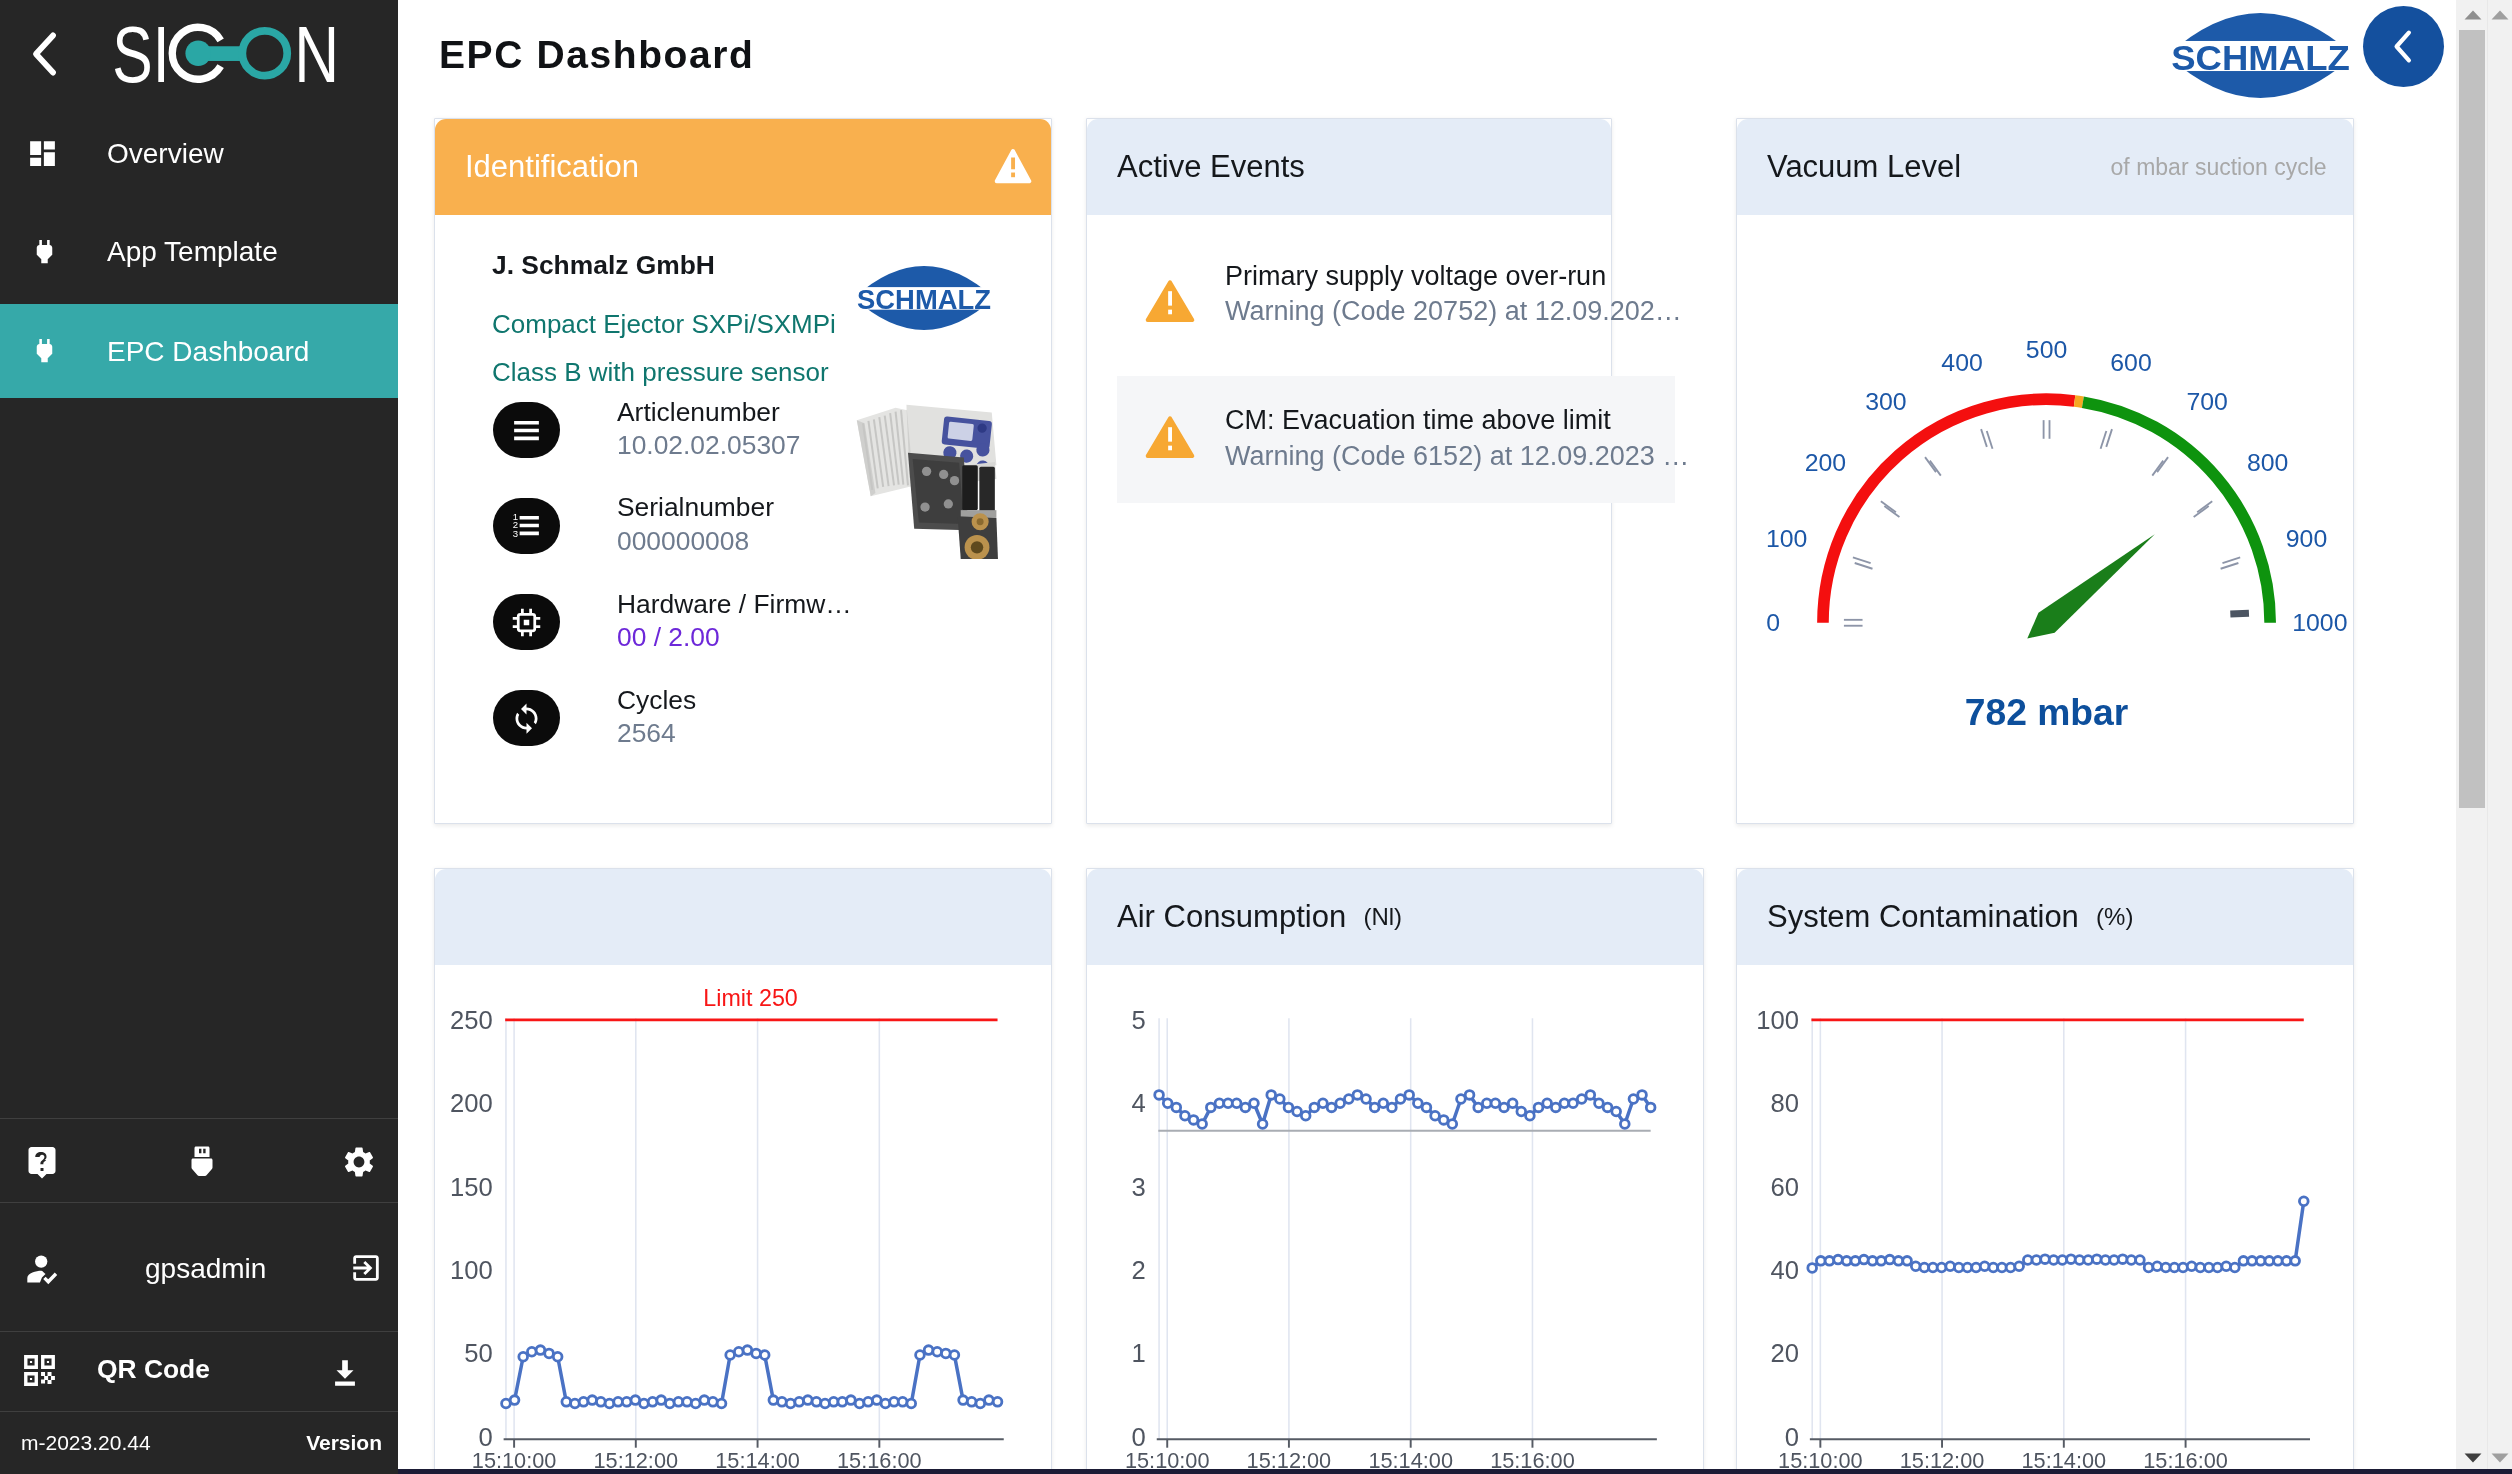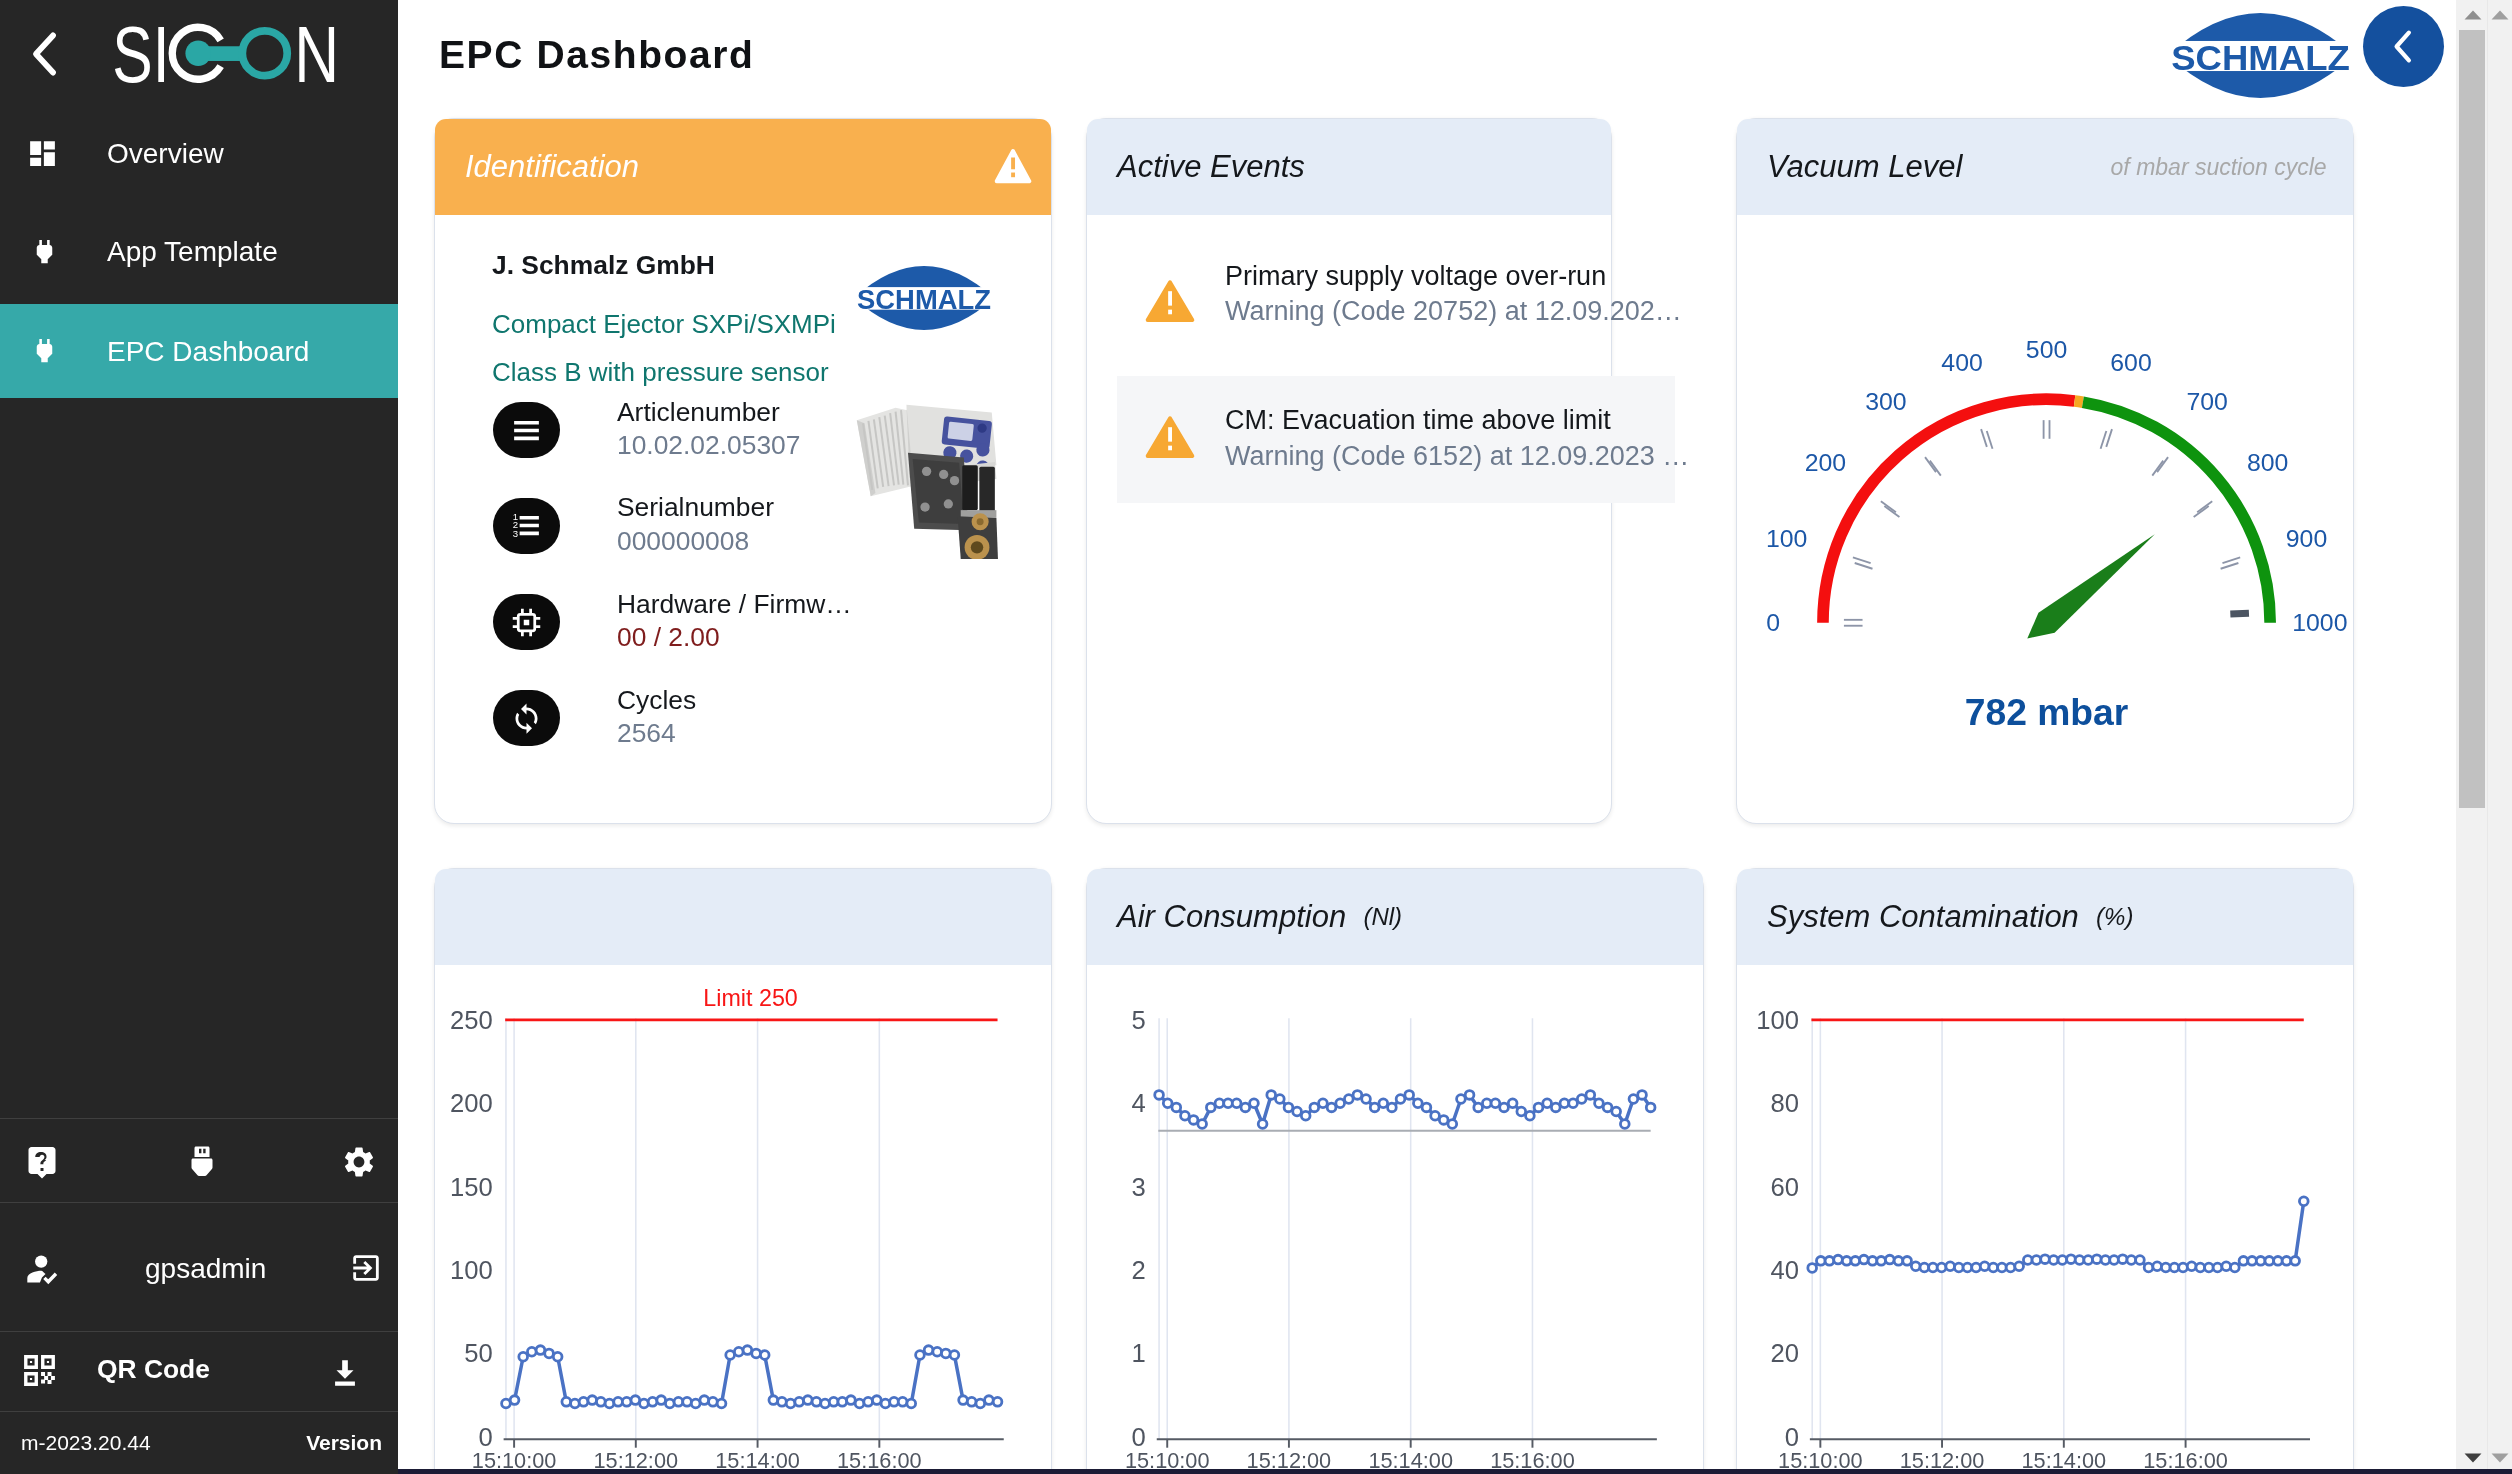--- a/index.html
+++ b/index.html
@@ -1,16 +1,16 @@
 <!DOCTYPE html>
 <html style="font-size:12.4px"><head><meta charset="utf-8"><style>
 * { margin:0; padding:0; box-sizing:border-box; }
 html,body { width:2512px; height:1475px; overflow:hidden; font-family:"Liberation Sans", sans-serif; background:#fff; }
 .abs { position:absolute; }
-.card { position:absolute; background:#fff; border:1.6px solid #dbe1eb; border-radius:20px; box-shadow:0 1.6px 4.7px rgba(0,0,0,.08);font-style:italic; }
+.card { position:absolute; background:#fff; border:1.6px solid #dbe1eb; border-radius:1px; box-shadow:0 1.6px 4.7px rgba(0,0,0,.08); }
 .chead { position:absolute; left:0; top:0; right:0; height:96px; border-radius:11px 11px 0 0; }
 .ctitle { position:absolute; left:30px; top:0; height:96px; display:flex; align-items:center; font-size:31px; color:#15181c; }
 </style></head>
 <body>
 
 <div class="abs" style="left:0;top:0;width:398px;height:1475px;background:#262626"></div>
 <svg class="abs" style="left:28px;top:29.5px" width="33" height="48" viewBox="0 0 42 62">
     <polyline points="32,7 10,31 32,55" fill="none" stroke="#fff" stroke-width="7.5" stroke-linecap="round" stroke-linejoin="round"></polyline>
   </svg>
 <svg width="357" height="96" viewBox="0 0 460 124" style="position:absolute;left:101px;top:6.2px">
@@ -159,21 +159,21 @@
   </svg>
 <div class="abs" style="left:617px;top:492px;font-size:26.4px;color:#15181c">Serialnumber</div>
 <div class="abs" style="left:617px;top:526px;font-size:26.4px;color:#6e7b8e">000000008</div>
 <div style="position:absolute;left:493px;top:594px;width:67px;height:56px;background:#0b0b0b;border-radius:28px"></div>
 <svg style="position:absolute;left:510px;top:606px" width="33" height="33" viewBox="0 0 24 24">
     <rect x="6" y="6" width="12" height="12" rx="1.5" fill="none" stroke="#fff" stroke-width="2"></rect>
     <rect x="10" y="10" width="4" height="4" fill="#fff"></rect>
     <path stroke="#fff" stroke-width="2" d="M9 6V2M15 6V2M9 22v-4M15 22v-4M6 9H2M6 15H2M22 9h-4M22 15h-4"></path>
   </svg>
 <div class="abs" style="left:617px;top:589px;font-size:26.4px;color:#15181c">Hardware / Firmw…</div>
-<div class="abs" style="left:617px;top:622px;font-size:26.4px;color:#7f1d1d">00 / 2.00</div>
+<div class="abs" style="left:617px;top:622px;font-size:26.4px;color:#6d28d9">00 / 2.00</div>
 <div style="position:absolute;left:493px;top:690px;width:67px;height:56px;background:#0b0b0b;border-radius:28px"></div>
 <svg style="position:absolute;left:510px;top:702px" width="33" height="33" viewBox="0 0 24 24">
     <path fill="#fff" d="M12 4V1L8 5l4 4V6c3.3 0 6 2.7 6 6 0 1-.25 1.97-.7 2.8l1.46 1.46C19.54 15.03 20 13.57 20 12c0-4.4-3.6-8-8-8zm0 14c-3.3 0-6-2.7-6-6 0-1 .25-1.97.7-2.8L5.24 7.74C4.46 8.97 4 10.43 4 12c0 4.4 3.6 8 8 8v3l4-4-4-4v3z"></path>
   </svg>
 <div class="abs" style="left:617px;top:685px;font-size:26.4px;color:#15181c">Cycles</div>
 <div class="abs" style="left:617px;top:718px;font-size:26.4px;color:#6e7b8e">2564</div>
 
 <div class="card" style="left:1086px;top:118px;width:526px;height:706px">
   <div class="chead" style="background:#e4ecf7"></div>
   <div class="ctitle">Active Events</div>

